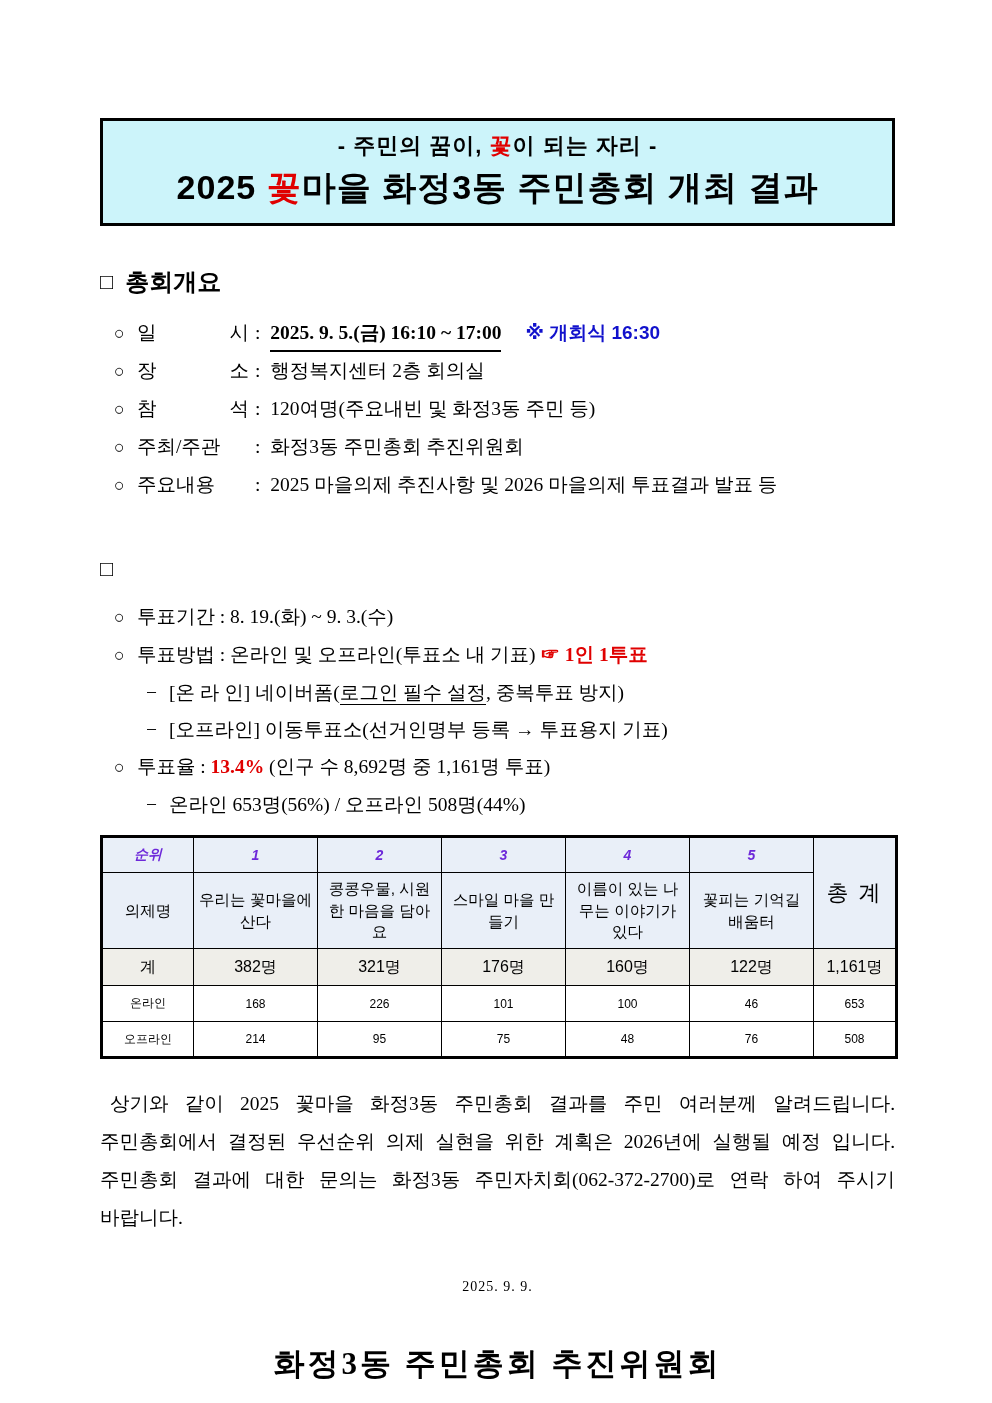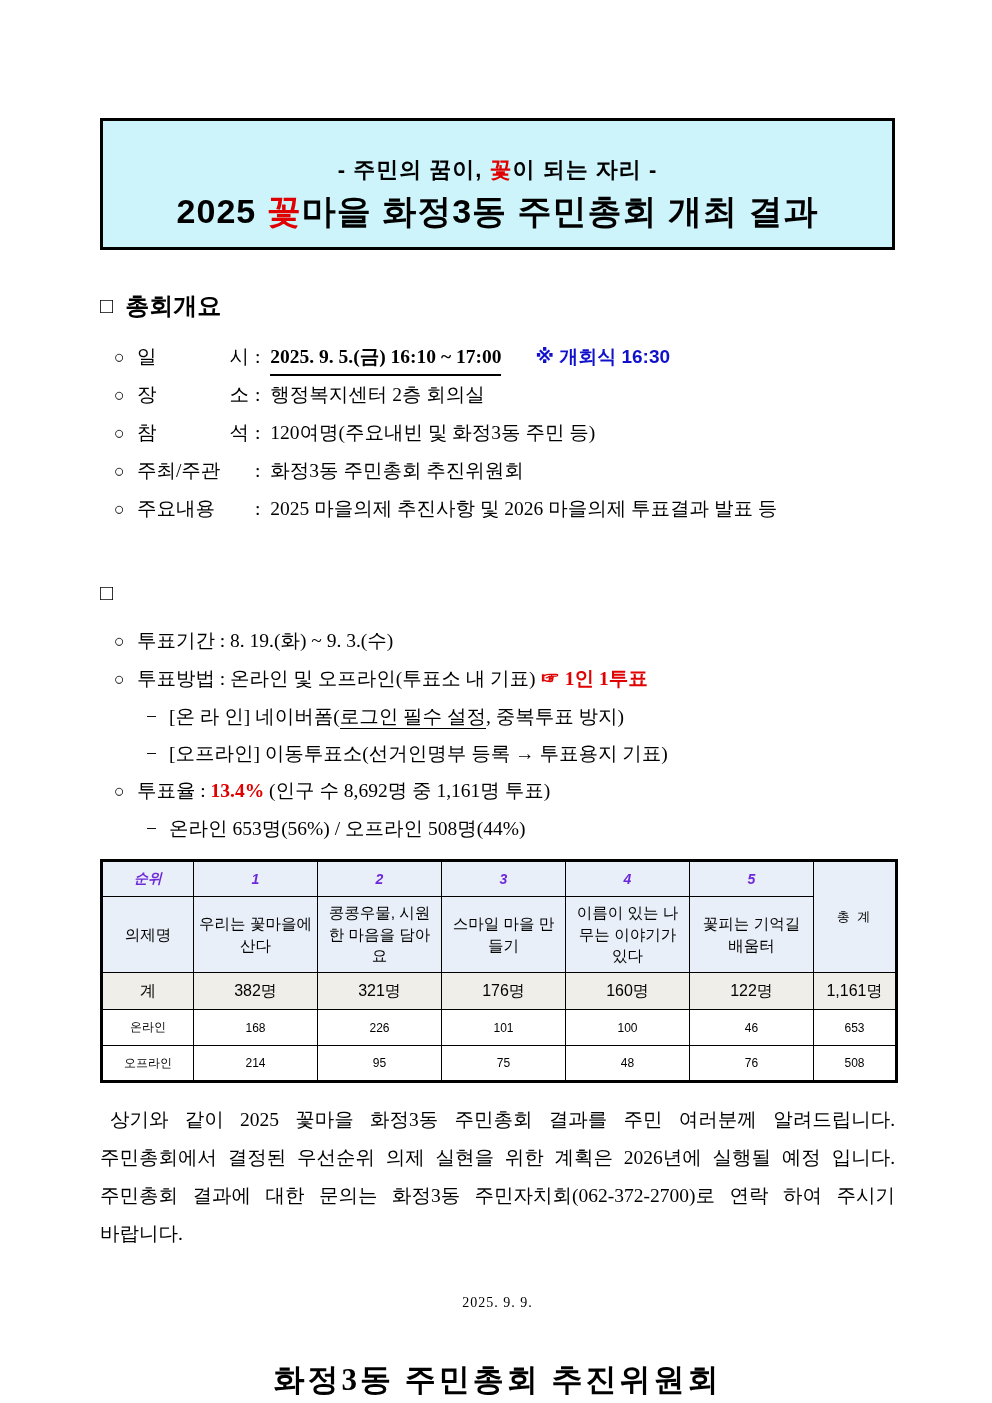--- a/index.html
+++ b/index.html
@@ -16,21 +16,21 @@
   }
   
   .title-box {
     border:3px solid #000;
     background:#ccf4fa;
     text-align:center;
     padding:10px 4px 12px 4px;
   }
   .title-sub {
     font-family:"Liberation Sans","DejaVu Sans",sans-serif;
-    font-weight:bold; font-size:22px; letter-spacing:1px;margin-top:24px;
+    font-weight:bold; font-size:22px; letter-spacing:1px;
   }
   .title-main {
     font-family:"Liberation Sans","DejaVu Sans",sans-serif;
     font-weight:bold; font-size:34px; letter-spacing:1px; margin-top:4px;
   }
   .red { color:#e00000; }
   
   .section-head {
     font-family:"Liberation Sans","DejaVu Sans",sans-serif;
     font-weight:bold; font-size:24px;
@@ -48,21 +48,21 @@
   .item .bullet { margin-right:12px; font-size:18px; }
   .item .label {
     display:inline-block; width:112px;
     text-align-last:justify; text-align:justify;
   }
   .item .colon { margin:0 10px 0 6px; }
   .sub-item { padding-left:46px; }
   .sub-item .dash { margin-right:12px; }
   .u-bold { font-weight:bold; border-bottom:2px solid #000; padding-bottom:7px; }
   .u-only { border-bottom:1.5px solid #000; padding-bottom:1px; }
-  .note-blue { color:#1111cc; font-weight:bold; font-family:"Liberation Sans","DejaVu Sans",sans-serif; margin-left:34px; font-size:19px; }
+  .note-blue { color:#1111cc; font-weight:bold; font-family:"Liberation Sans","DejaVu Sans",sans-serif; margin-left:24px; font-size:19px; }
   .red-bold { color:#e00000; font-weight:bold; }
   
   table.results {
     margin-top:12px;
     border-collapse:collapse;
     table-layout:fixed;
     width:795px;
     border:3px solid #000;
     font-family:"Liberation Sans","DejaVu Sans",sans-serif;
     font-size:15.5px;
@@ -70,27 +70,27 @@
   }
   table.results td, table.results th {
     border:1.5px solid #000;
     vertical-align:middle;
     padding:2px 3px;
     font-weight:normal;
   }
   tr.rank-row td { height:36px; background:#e9eff8; }
   tr.rank-row .rank-num, tr.rank-row .rank-label { color:#6d28d9; font-weight:bold; font-size:14px;font-style:italic; }
   tr.agenda-row td { height:76px; background:#e9eff8; font-size:15.5px; line-height:1.4; }
-  td.total-head { background:#e9eff8; font-weight:bold; font-size:13px; letter-spacing:2px; }
+  td.total-head { background:#e9eff8; font-weight:bold; font-size:22px; letter-spacing:2px; }
   tr.sum-row td { height:37px; background:#efeee9; font-size:16px; }
   tr.data-row td { height:36px; background:#ffffff; font-size:12px; }
   td.bold { font-weight:bold; }
   
   .closing {
-    margin-top:18px;
+    margin-top:26px;
     font-size:19.5px;
     line-height:38px;
     text-align:justify;
     text-indent:10px;
     word-break:keep-all;
   }
   .doc-date { text-align:center; margin-top:42px; font-size:14px; letter-spacing:1px; }
   .doc-org  { text-align:center; margin-top:48px; font-size:31px; font-weight:bold; letter-spacing:3px; }
 </style>
 </head>

